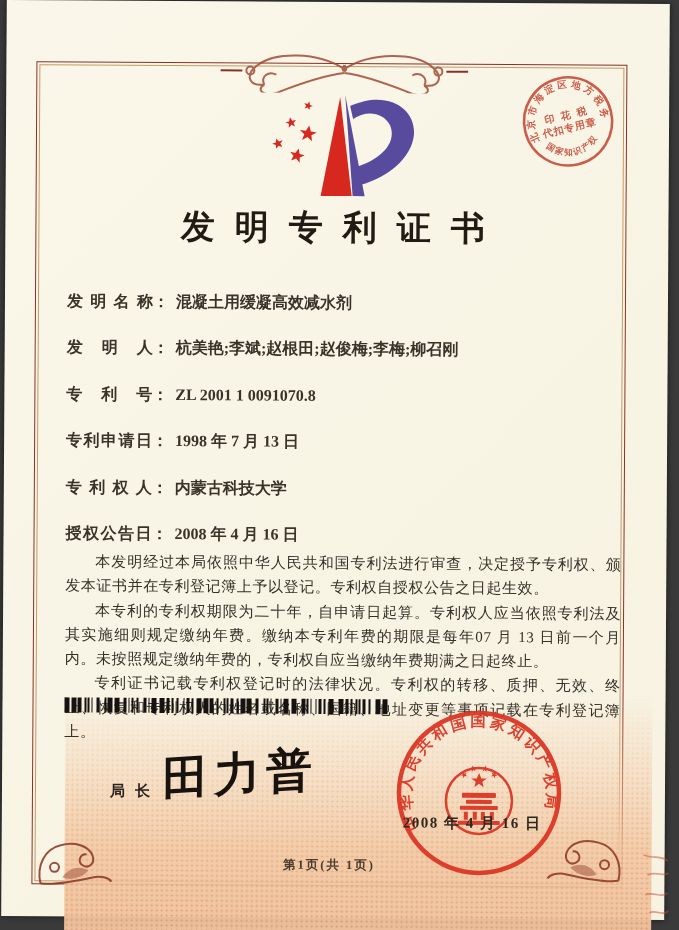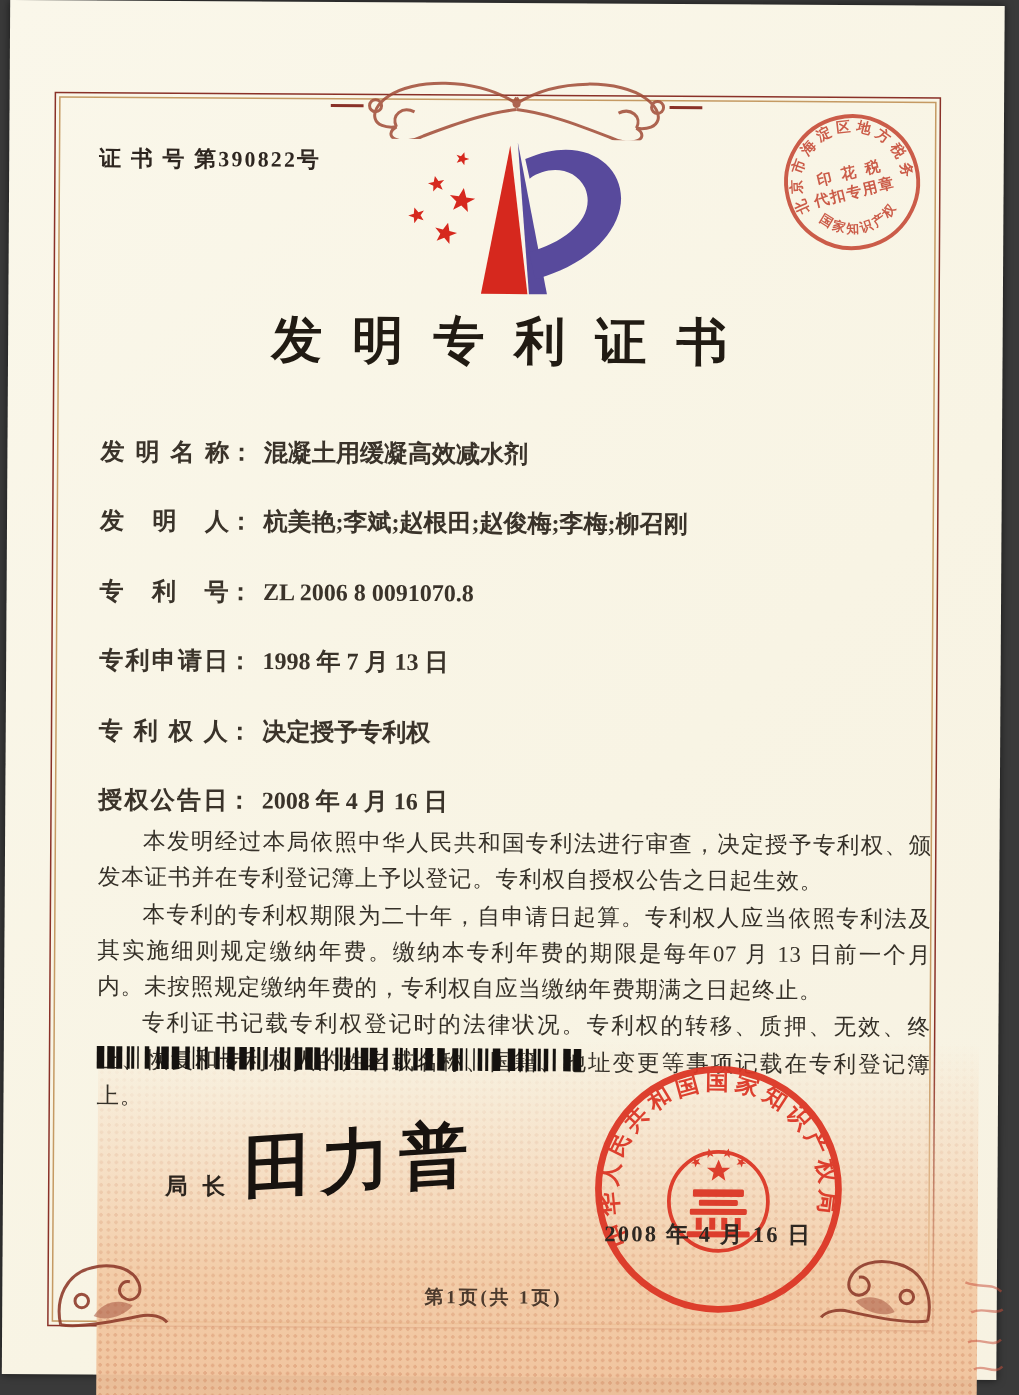--- a/index.html
+++ b/index.html
@@ -81,21 +81,20 @@
       <circle cx="30" cy="24" r="4"></circle>
       <path d="M124,22 C152,4 194,6 210,18 C224,28 220,40 204,38 C214,44 202,52 186,44 C160,34 142,28 124,26"></path>
       <path d="M204,38 C208,30 200,24 192,28"></path>
       <circle cx="218" cy="24" r="4"></circle>
       <path d="M124,18 C118,26 130,26 124,18" fill="#a04a36"></path>
     </g>
     <line x1="0" y1="24" x2="22" y2="24" stroke="#8a3128" stroke-width="2"></line>
     <line x1="226" y1="24" x2="248" y2="24" stroke="#8a3128" stroke-width="2"></line>
   </svg>
 
-  <div class="abs cert-no">证 书 号 第390822号</div>
 
   <svg class="abs logo" width="160" height="115" viewBox="0 0 160 115">
     <g fill="#d6281e">
       <use href="#star" transform="translate(44,14) scale(0.45) rotate(18)"></use>
       <use href="#star" transform="translate(27,31) scale(0.55) rotate(-12)"></use>
       <use href="#star" transform="translate(44,42) scale(0.85) rotate(8)"></use>
       <use href="#star" transform="translate(14,52) scale(0.55) rotate(-18)"></use>
       <use href="#star" transform="translate(33,64) scale(0.75) rotate(14)"></use>
       <polygon points="76,5 88,104 57,104"></polygon>
     </g>
@@ -138,38 +137,38 @@
         <span>发</span>
         <span>明</span>
         <span>人</span>
       </span><span class="colon">：</span><span>杭美艳;李斌;赵根田;赵俊梅;李梅;柳召刚</span>
   </div>
   <div class="abs field f2">
     <span class="lab">
         <span>专</span>
         <span>利</span>
         <span>号</span>
-      </span><span class="colon">：</span><span>ZL 2006 8 0091070.8</span>
+      </span><span class="colon">：</span><span>ZL 2001 1 0091070.8</span>
   </div>
   <div class="abs field f3">
     <span class="lab">
         <span>专</span>
         <span>利</span>
         <span>申</span>
         <span>请</span>
         <span>日</span>
       </span><span class="colon">：</span><span>1998 年 7 月 13 日</span>
   </div>
   <div class="abs field f4">
     <span class="lab">
         <span>专</span>
         <span>利</span>
         <span>权</span>
         <span>人</span>
-      </span><span class="colon">：</span><span>决定授予专利权</span>
+      </span><span class="colon">：</span><span>内蒙古科技大学</span>
   </div>
   <div class="abs field f5">
     <span class="lab">
         <span>授</span>
         <span>权</span>
         <span>公</span>
         <span>告</span>
         <span>日</span>
       </span><span class="colon">：</span><span>2008 年 4 月 16 日</span>
   </div>

